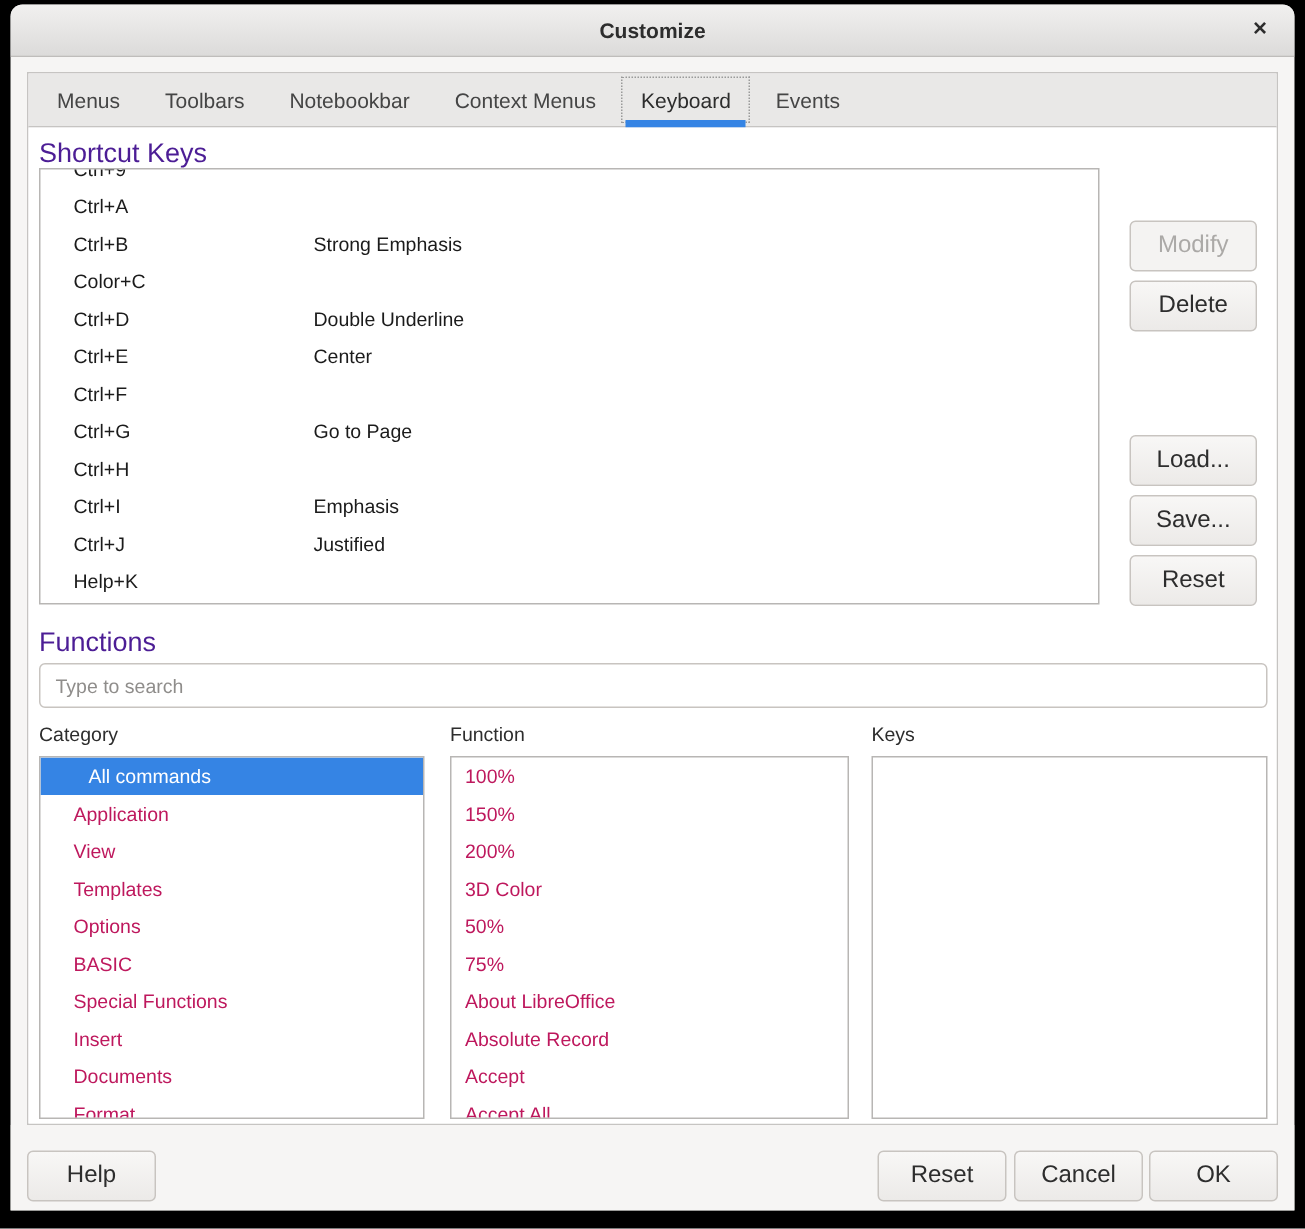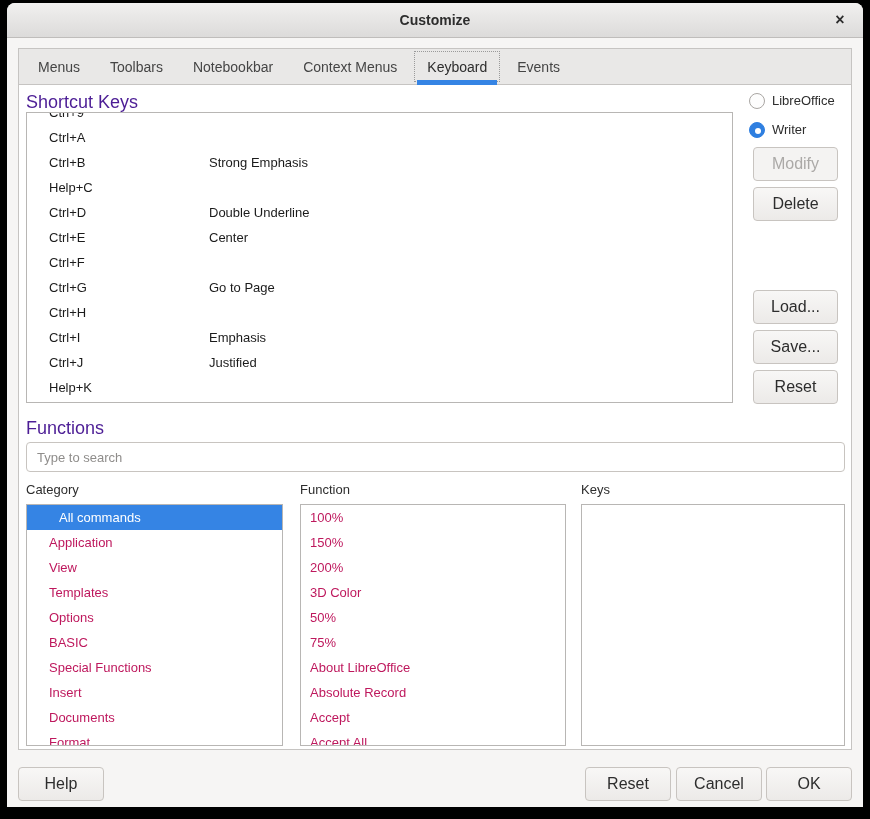--- a/index.html
+++ b/index.html
@@ -174,21 +174,21 @@
               <span class="sc-key">Ctrl+A</span>
               <span class="sc-cmd"></span>
             </div>
 
             <div class="sc-row">
               <span class="sc-key">Ctrl+B</span>
               <span class="sc-cmd">Strong Emphasis</span>
             </div>
 
             <div class="sc-row">
-              <span class="sc-key">Help+C</span>
+              <span class="sc-key">Color+C</span>
               <span class="sc-cmd"></span>
             </div>
 
             <div class="sc-row">
               <span class="sc-key">Ctrl+D</span>
               <span class="sc-cmd">Double Underline</span>
             </div>
 
             <div class="sc-row">
               <span class="sc-key">Ctrl+E</span>
@@ -220,32 +220,20 @@
               <span class="sc-cmd">Justified</span>
             </div>
 
             <div class="sc-row">
               <span class="sc-key">Help+K</span>
               <span class="sc-cmd"></span>
             </div>
           </div>
       </div>
 
-      <div class="radio-group">
-
-          <div class="radio-row">
-            <span class="radio"></span>
-            <span class="radio-label">LibreOffice</span>
-          </div>
-
-          <div class="radio-row selected">
-            <span class="radio"></span>
-            <span class="radio-label">Writer</span>
-          </div>
-        </div>
 
       <button class="btn btn-modify disabled" disabled="">Modify</button>
       <button class="btn btn-delete">Delete</button>
       <button class="btn btn-load">Load...</button>
       <button class="btn btn-save">Save...</button>
       <button class="btn btn-reset-side">Reset</button>
 
       <div class="section-label lbl-functions">Functions</div>
 
       <input class="search-input" type="text" placeholder="Type to search" style="">

